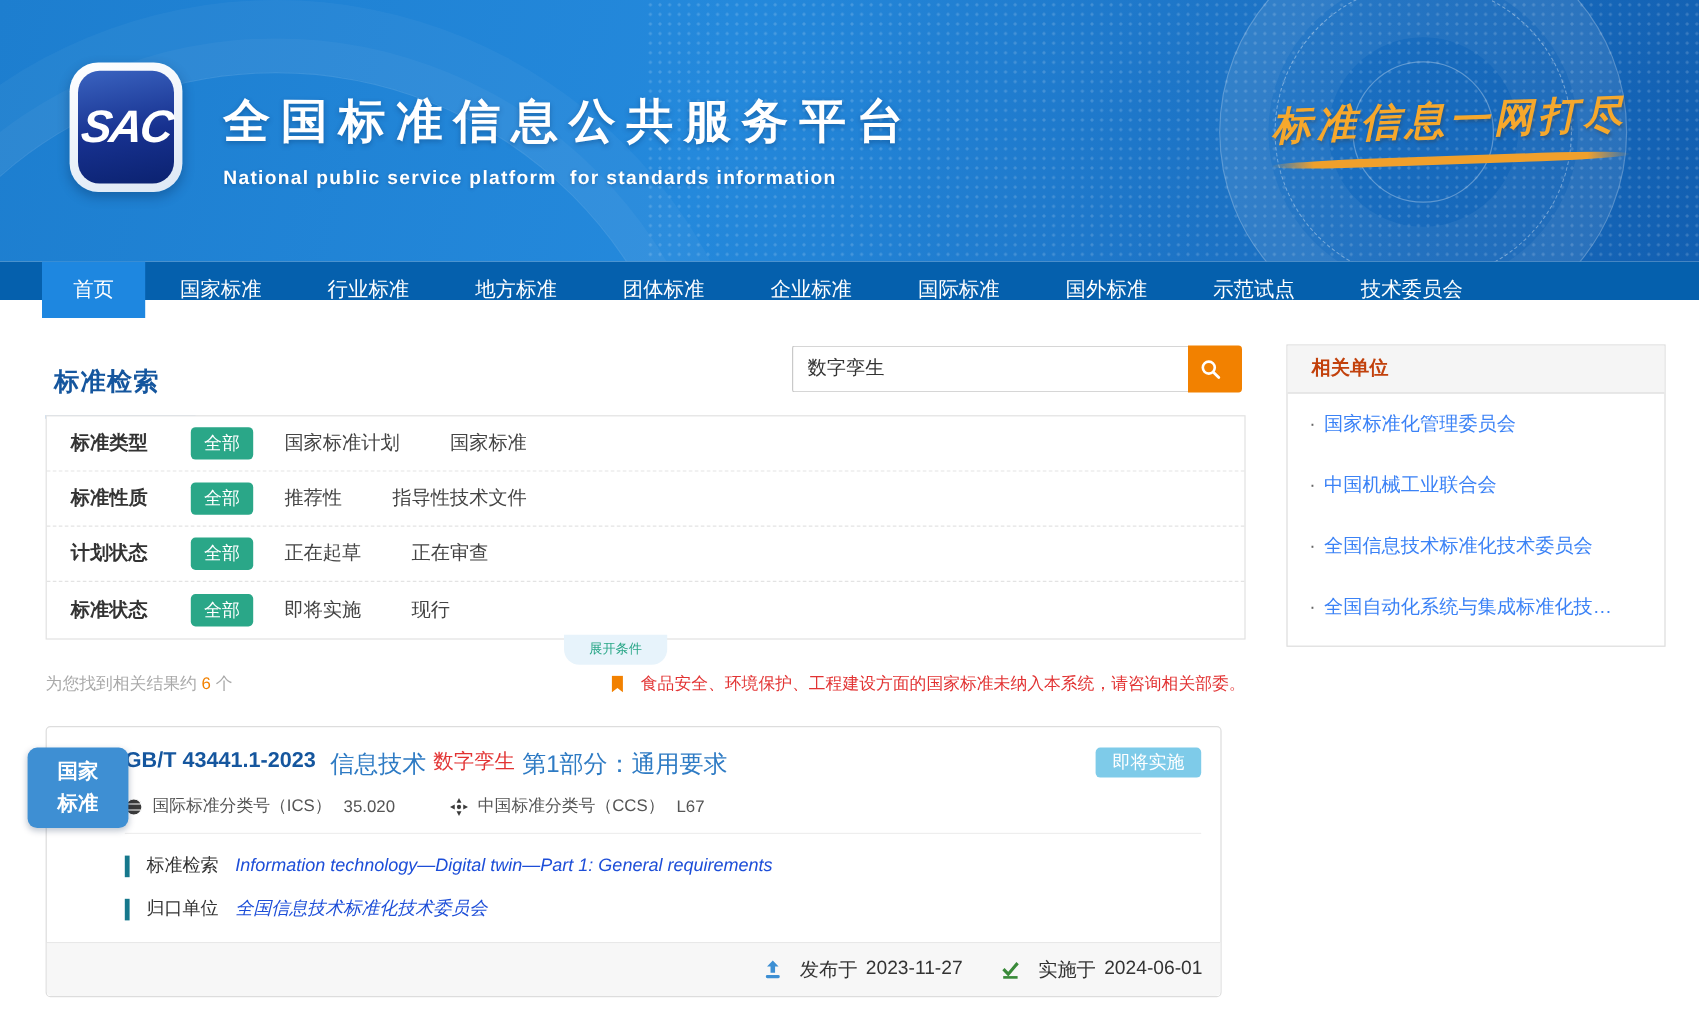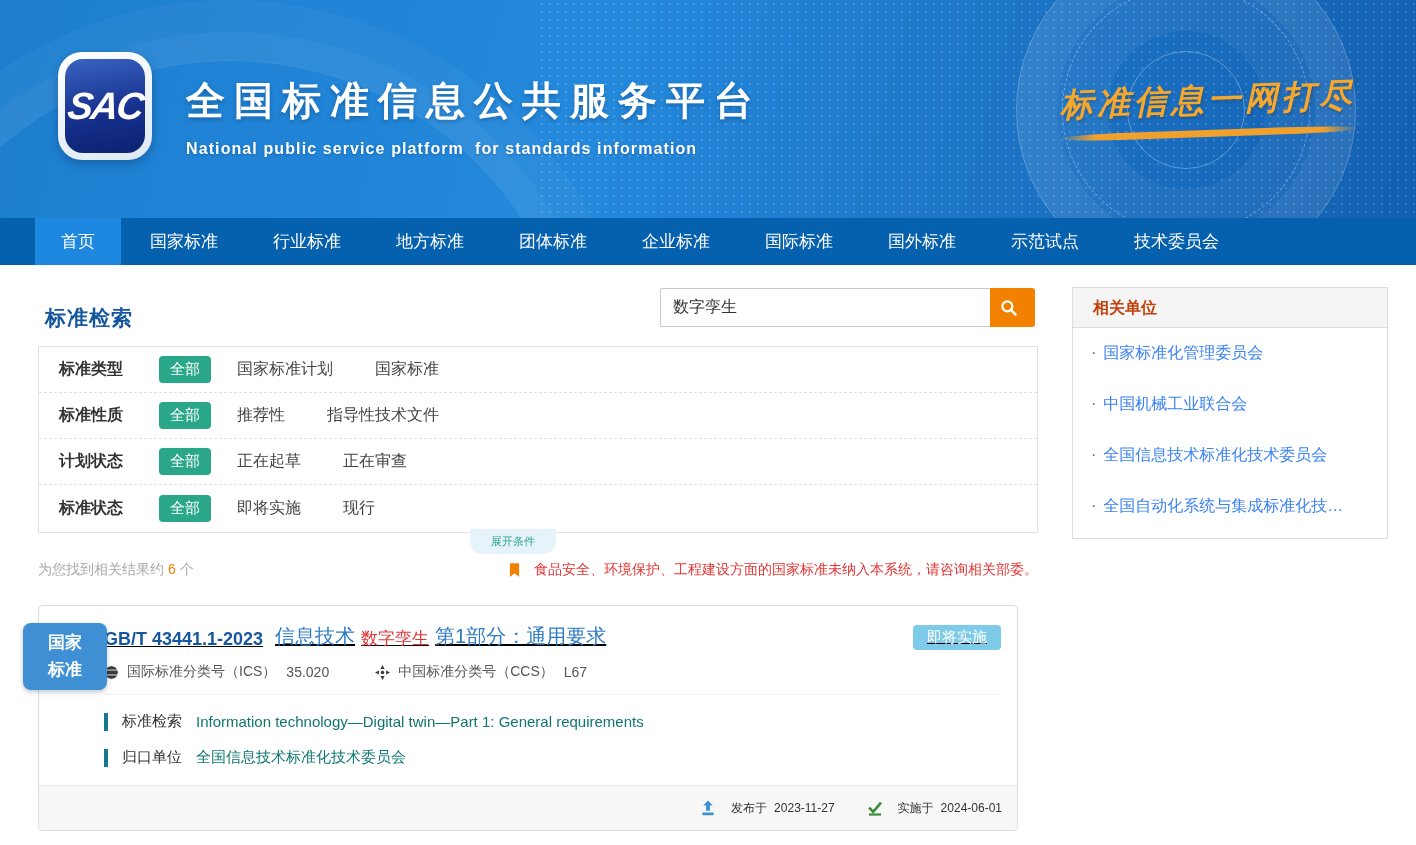--- a/index.html
+++ b/index.html
@@ -47,21 +47,21 @@
 
   .slogan-block { position:absolute; right:58px; top:78px; width:300px; text-align:center;
     transform:rotate(-2deg); }
   .slogan-text { color:#f6a82c; font-size:33px; font-weight:bold; font-style:italic;
     font-family:"DejaVu Serif","Liberation Serif",serif; letter-spacing:4px; white-space:nowrap;
     text-shadow:1px 2px 3px rgba(60,30,0,.25); }
   .slogan-underline { height:7px; margin-top:7px; border-radius:50%/100%;
     background:linear-gradient(90deg, rgba(240,160,44,0) 0%, #f0a02c 12%, #f0a02c 88%, rgba(240,160,44,0) 100%); }
 
   
-  .nav { position:absolute; left:0; top:218px; width:1416px; height:47px; background:#0560ad; }
+  .nav { position:absolute; left:0; top:218px; width:1416px; height:32px; background:#0560ad; }
   .nav ul { list-style:none; display:flex; height:47px; padding-left:35px; }
   .nav li { color:#fff; font-size:17px; line-height:47px; padding:0 26px; margin-right:3px;
     cursor:pointer; white-space:nowrap; }
   .nav li.active { background:#1e87e0; }
 
   
   .section-title-wrap { position:absolute; left:38px; top:304px; }
   .section-title { display:block; color:#15569e; font-size:21px; font-weight:bold;
     padding:0 0 14px 7px; letter-spacing:1px; }
   .section-underline { width:125px; height:3px; background:#1e7ad0; }
@@ -96,39 +96,39 @@
   .summary .count { color:#f28100; font-style:normal; margin:0 4px; }
   .notice { color:#e23333; font-size:14px; display:flex; align-items:center; gap:6px; }
 
   
   .result-card { position:absolute; left:38px; top:605px; width:980px; height:226px;
     border:1px solid #ddd; border-radius:4px; background:#fff; }
   .badge { position:absolute; left:-16px; top:17px; width:84px; height:67px;
     background:#3e8fd3; border-radius:8px; color:#fff; font-weight:bold; font-size:17px;
     text-align:center; display:flex; flex-direction:column; justify-content:center;
     line-height:1.55; box-shadow:0 2px 5px rgba(0,30,70,.25); cursor:pointer; }
-  .card-title-row { padding:17px 16px 0 65px; display:flex; align-items:flex-end;text-decoration:underline; }
+  .card-title-row { padding:17px 16px 0 65px; display:flex; align-items:flex-start; }
   .std-code { color:#15569e; font-weight:bold; font-size:18px; margin-right:12px; cursor:pointer; }
   .std-t { color:#2e7bc4; font-size:20px; cursor:pointer; }
   .std-hl { color:#e23333; font-size:17px; margin:0 6px; cursor:pointer; }
   .status-badge { margin-left:auto; background:#7ecbe9; color:#fff; font-size:15px;
     padding:3px 14px; border-radius:4px; }
   .card-meta-row { margin:13px 16px 0 65px; display:flex; align-items:center;
     color:#555; font-size:14px; padding-bottom:13px; border-bottom:1px solid #eee; }
   .meta-icon { display:inline-flex; margin-right:8px; }
   .meta-label { margin-right:10px; }
   .meta-value { margin-right:46px; }
   .detail-row { margin:17px 16px 0 65px; display:flex; align-items:center; }
   .detail-bar { width:4px; height:18px; background:#16788c; margin-right:14px; }
   .detail-label { color:#333; font-size:15px; margin-right:14px; white-space:nowrap; }
-  .detail-value { color:#0f766e; font-size:15px; }
+  .detail-value { color:#1d4ed8; font-size:15px;font-style:italic; }
   .card-footer { position:absolute; bottom:0; left:0; right:0; height:45px; background:#f7f7f7;
     border-top:1px solid #e8e8e8; border-radius:0 0 4px 4px;
     display:flex; align-items:center; justify-content:flex-end; padding-right:15px; gap:32px; }
-  .date-item { display:flex; align-items:center; gap:7px; color:#333; font-size:12px; }
+  .date-item { display:flex; align-items:center; gap:7px; color:#333; font-size:16px; }
 
   
   .sidebar { position:absolute; left:1072px; top:287px; width:316px; border:1px solid #ddd;
     background:#fff; padding-bottom:6px; }
   .sidebar-title { height:40px; line-height:40px; padding-left:20px; background:#f5f5f5;
     border-bottom:1px solid #ddd; font-weight:bold; font-size:16px; color:#c2410c; }
   .sidebar ul { list-style:none; }
   .sidebar li { padding:15px 14px 15px 18px; color:#3b82f6; font-size:16px; cursor:pointer;
     white-space:nowrap; overflow:hidden; text-overflow:ellipsis; }
   .sidebar li::before { content:"·"; margin-right:7px; color:#666; }

